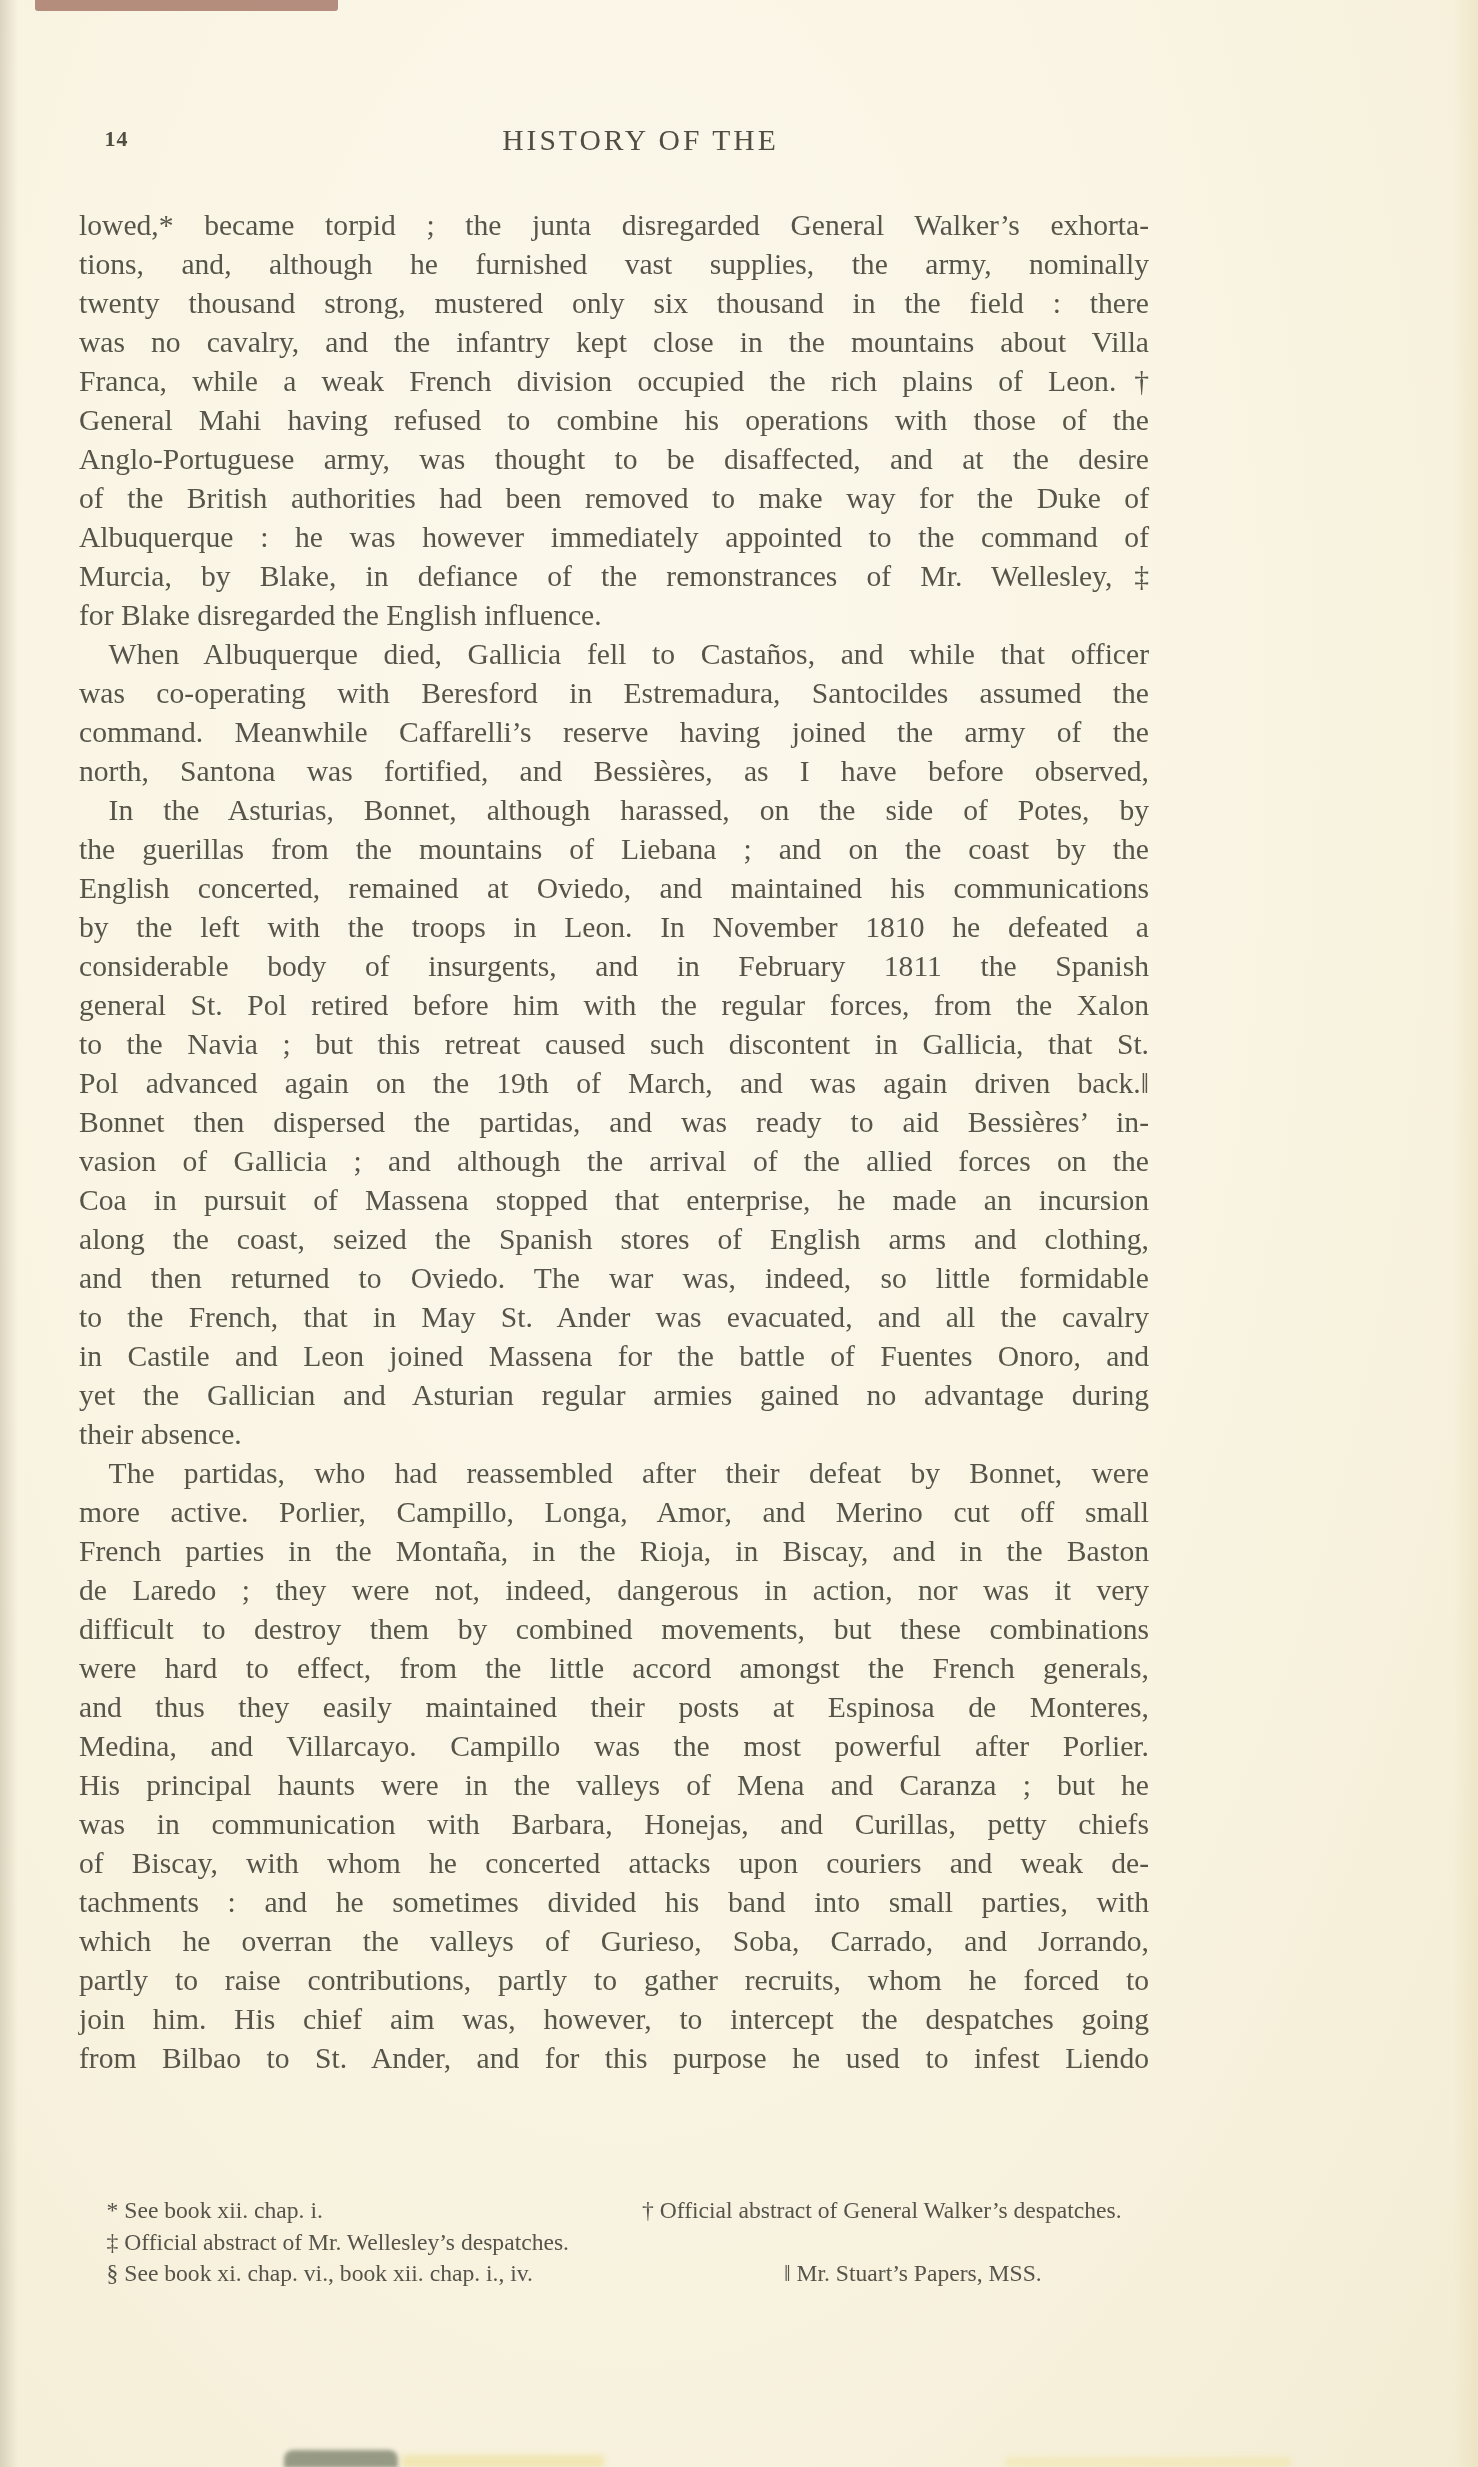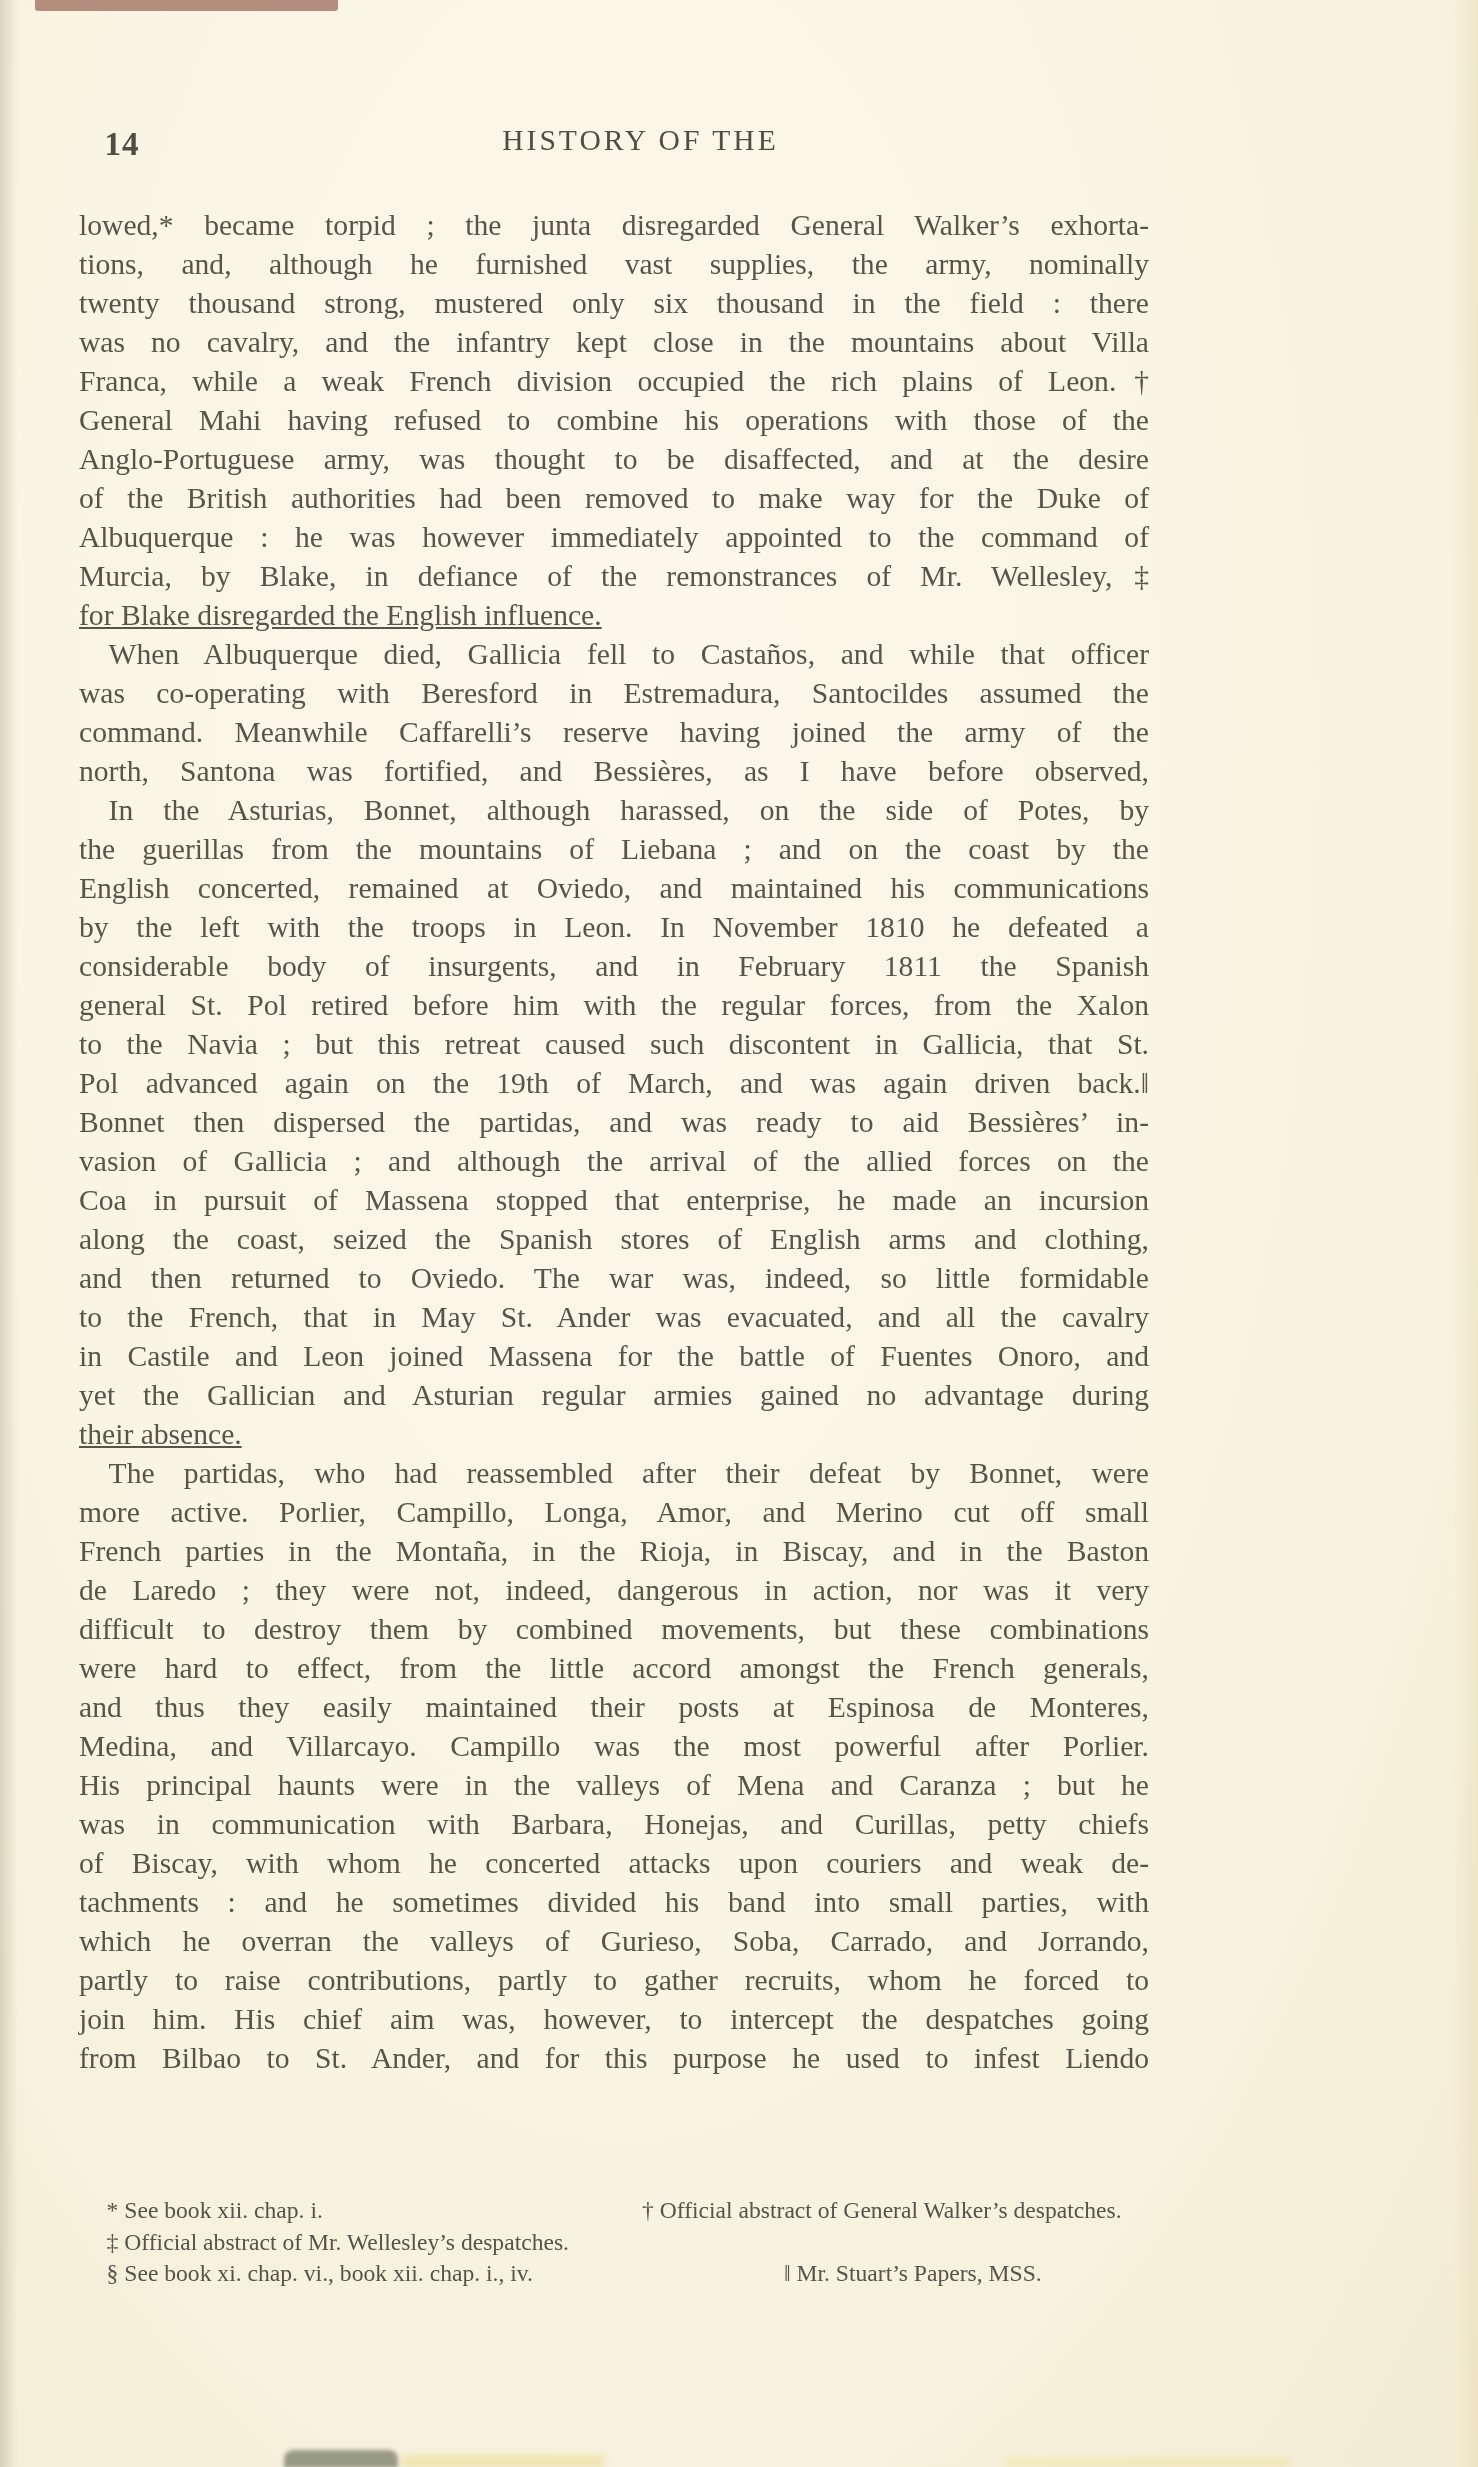--- a/index.html
+++ b/index.html
@@ -31,33 +31,33 @@
     position: absolute; left: 402px; top: 2455px; width: 202px; height: 12.8px;
     background: #e9d87e; opacity: .45; filter: blur(3px);
   }
   .smudge-yellow-right {
     position: absolute; left: 1005px; top: 2457px; width: 286px; height: 10.8px;
     background: #efe3a0; opacity: .5; filter: blur(3px);
   }
   .running-head { position: absolute; top: 122px; left: 79px; width: 1070px; height: 45px; }
   .page-number {
     position: absolute; left: 25.6px; top: 3.9px;
-    font-size: 33px; font-weight: 600; letter-spacing: 1px; color: #504e43;
+    font-size: 22px; font-weight: 600; letter-spacing: 1px; color: #504e43;
   }
   .running-title {
     position: absolute; left: 50%; transform: translateX(-52%); top: 2px;
     font-size: 29.6px; letter-spacing: 3px; white-space: nowrap; color: #504e43; margin-left: 32px;
   }
   .text-block {
     position: absolute; top: 206px; left: 79px; width: 1070px;
     font-size: 29.6px; line-height: 39px;
   }
   .line { height: 39px; text-align: justify; text-align-last: justify; }
   .line.ind { text-indent: 29.6px; }
-  .line.end { text-align-last: left; text-decoration: underline; }
+  .line.end { text-align-last: left; }
   .footnotes {
     position: absolute; top: 2195px; left: 79px; width: 1162px;
     font-size: 23.6px; line-height: 31.5px; color: #55534a;
   }
   .fn-row { position: relative; height: 31.5px; text-align: right; }
   .fn-left { position: absolute; left: 27.6px; white-space: nowrap; }
   .fn-right { position: absolute; white-space: nowrap; }
   .fn-right.r0 { left: 563px; }
   .fn-right.r2 { left: 705px; }
 </style>

